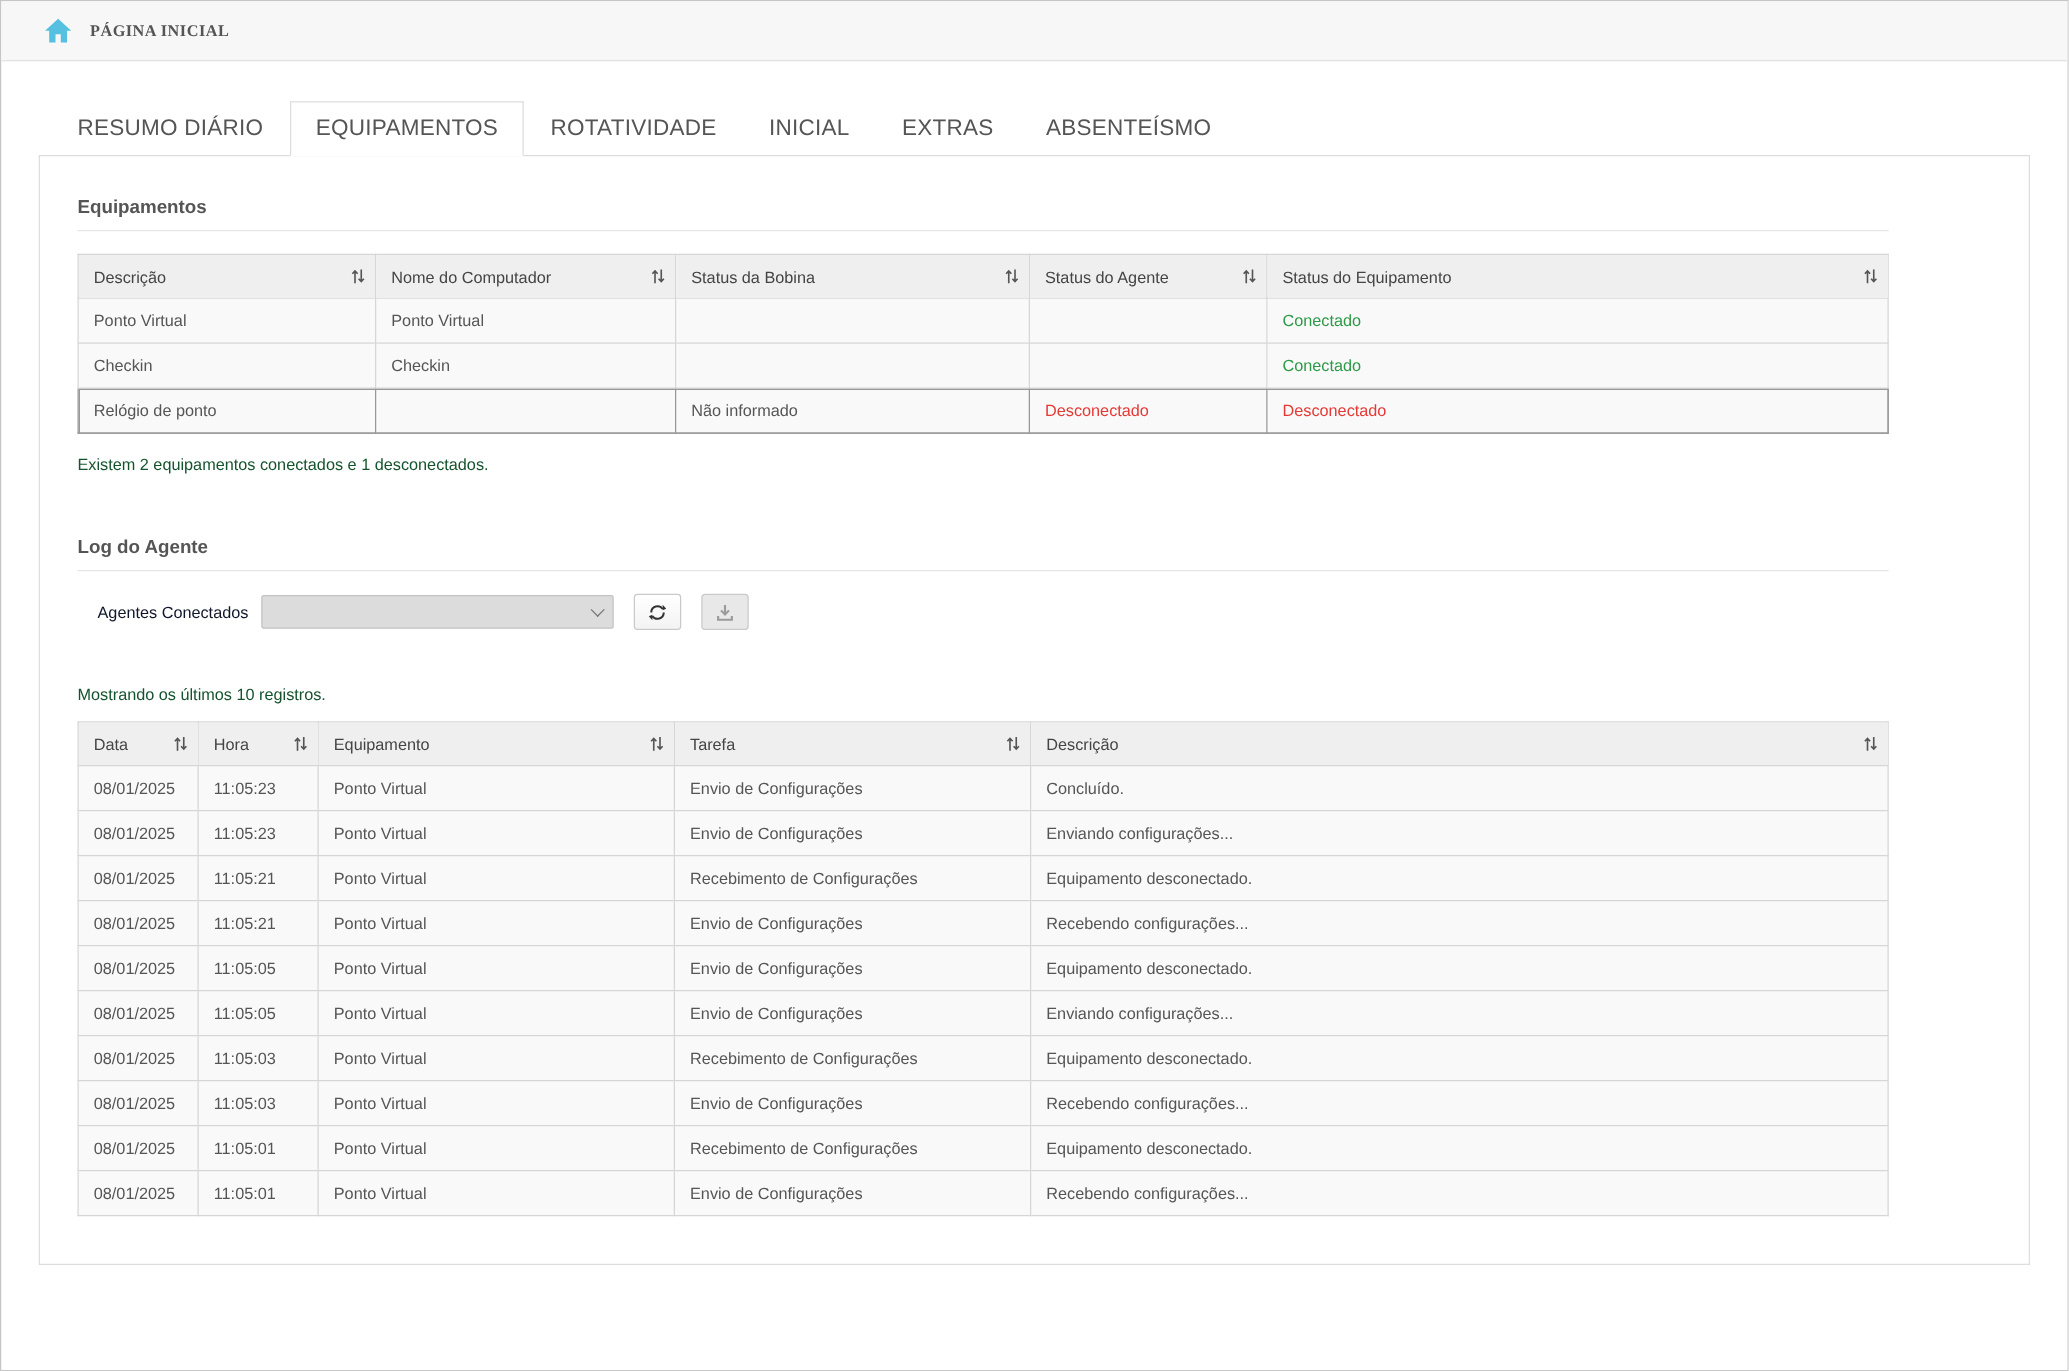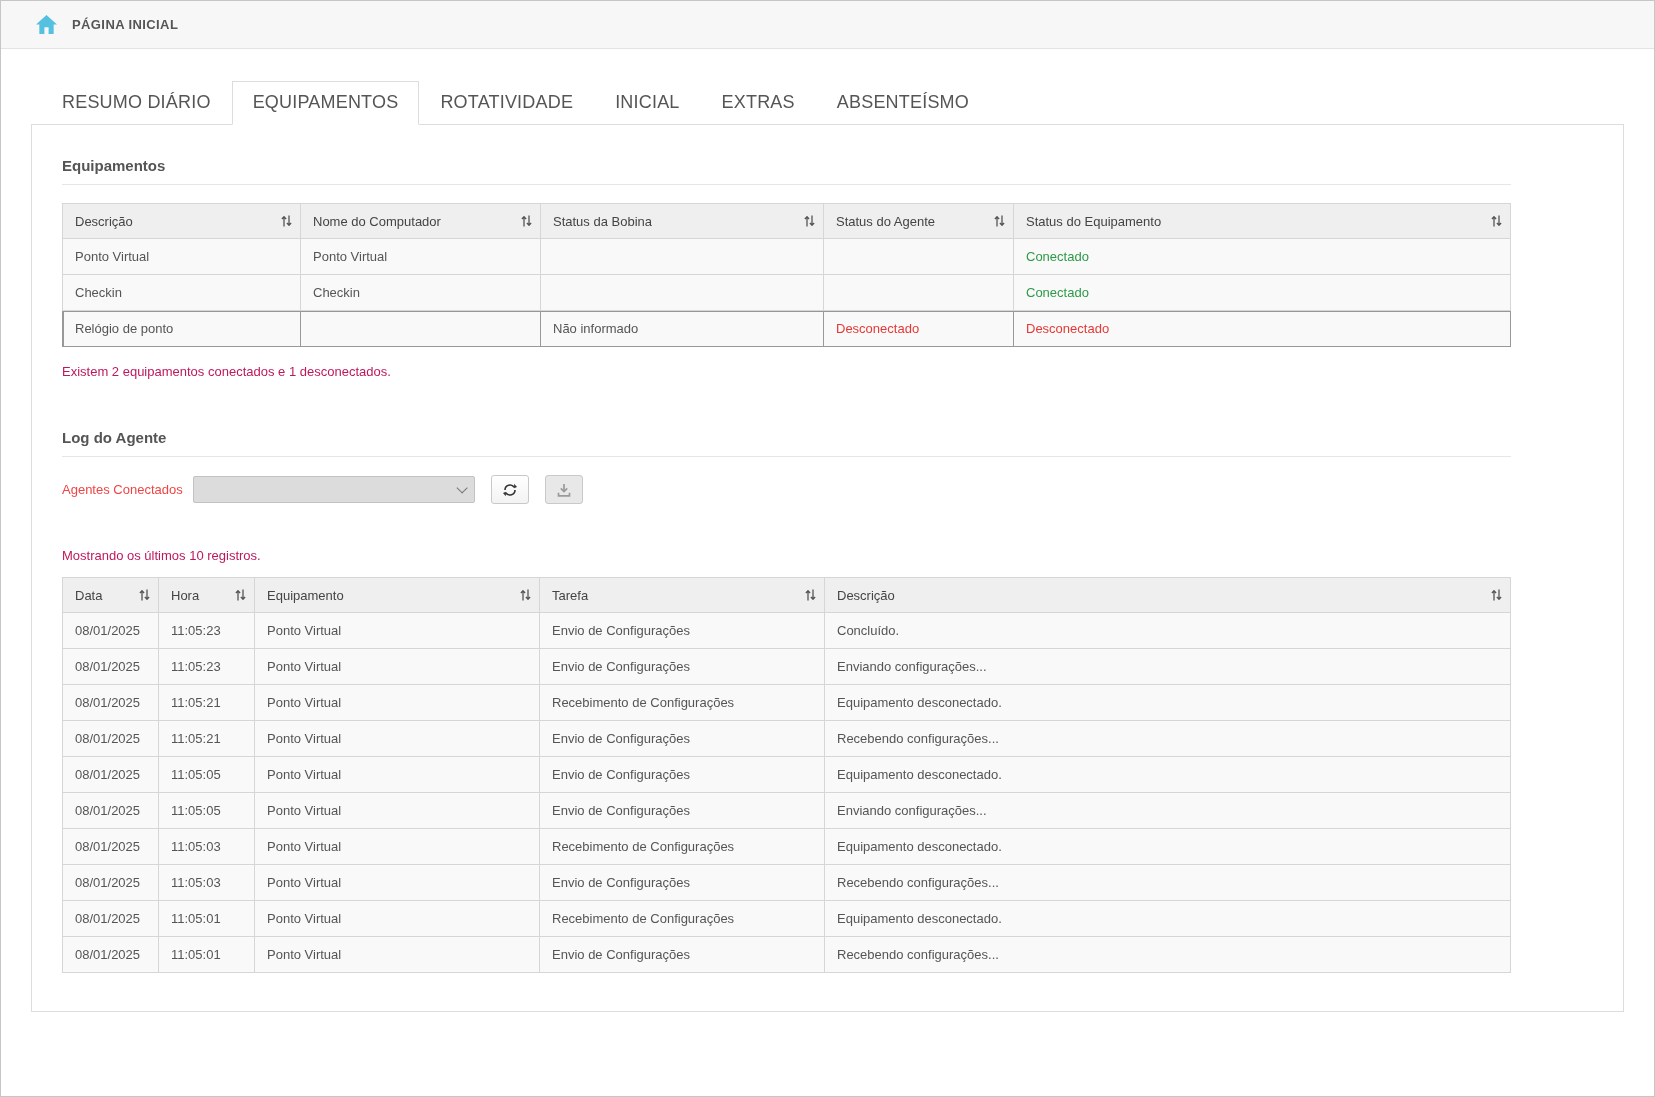--- a/index.html
+++ b/index.html
@@ -14,21 +14,21 @@
   }
   
   .topbar {
     height: 48px;
     background: #f7f7f7;
     border-bottom: 1px solid #e3e3e3;
     display: flex; align-items: center;
     padding-left: 34px; gap: 14px;
   }
   .home-icon { display: inline-flex; align-items: center; cursor: pointer; }
-  .topbar-title { font-size: 13px; font-weight: bold; color: #555; letter-spacing: .4px; }
+  .topbar-title { font-size: 13px; font-weight: bold; color: #555; letter-spacing: .4px; font-family: Liberation Serif, serif; }
 
   
   .tabs { display: flex; margin: 32px 30px 0 30px; padding-left: 10px; }
   .tab {
     padding: 10px 20px 11px;
     font-size: 18px; color: #555;
     cursor: pointer;
     border: 1px solid transparent;
     margin-bottom: -1px;
     position: relative; z-index: 2;
@@ -88,31 +88,31 @@
     position: absolute; right: 8px; top: 50%;
     transform: translateY(-50%);
     display: inline-flex;
   }
   .status-connected { color: #2d9a47; }
   .status-disconnected { color: #e53935; }
   tr.row-highlight { outline: 1px solid #989898; outline-offset: -1px; }
   tr.row-highlight td { border-color: #989898; }
 
   .summary, .subtitle {
-    font-size: 13px; color: #be185d;
+    font-size: 13px; color: #14532d;
     margin-top: 17px;
   }
   .subtitle { margin-top: 12px; }
 
   
   .agent-controls {
     display: flex; align-items: center;
     margin-top: 18px; gap: 8px;
   }
-  .agent-label { font-size: 13px; color: #ef4444; margin-right: 2px; }
+  .agent-label { font-size: 13px; color: #0f172a; margin-right: 2px; margin-left: 16px; }
   .select-box {
     width: 282px; height: 27px;
     background: #dcdcdc;
     border: 1px solid #c2c2c2;
     border-radius: 2px;
     display: flex; align-items: center; justify-content: space-between;
     padding: 0 10px;
     cursor: default;
   }
   .select-caret {

